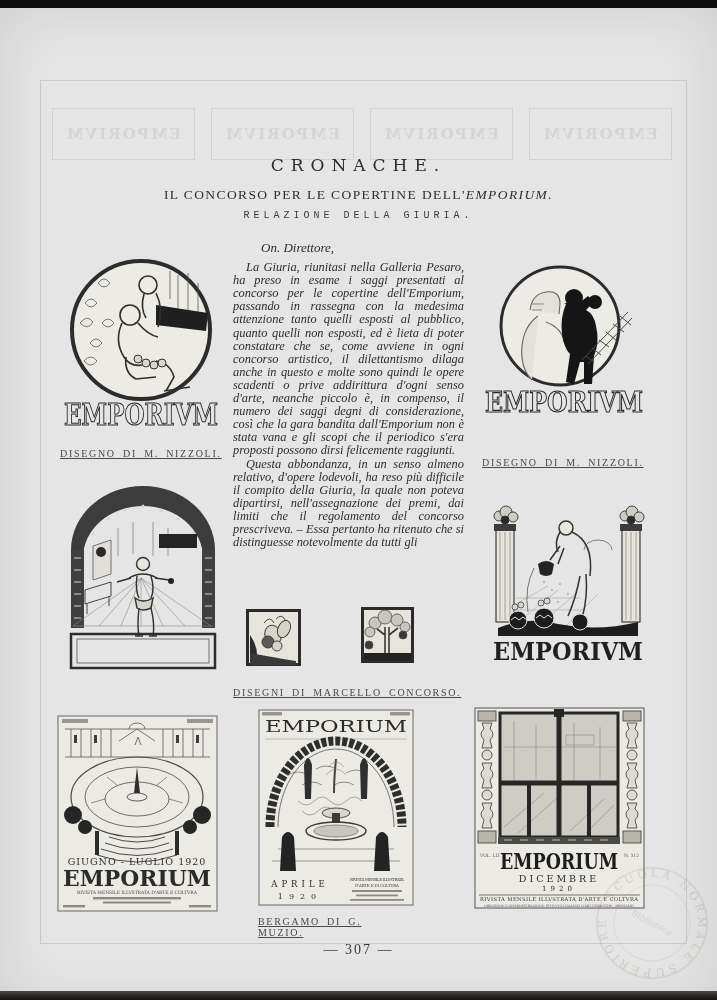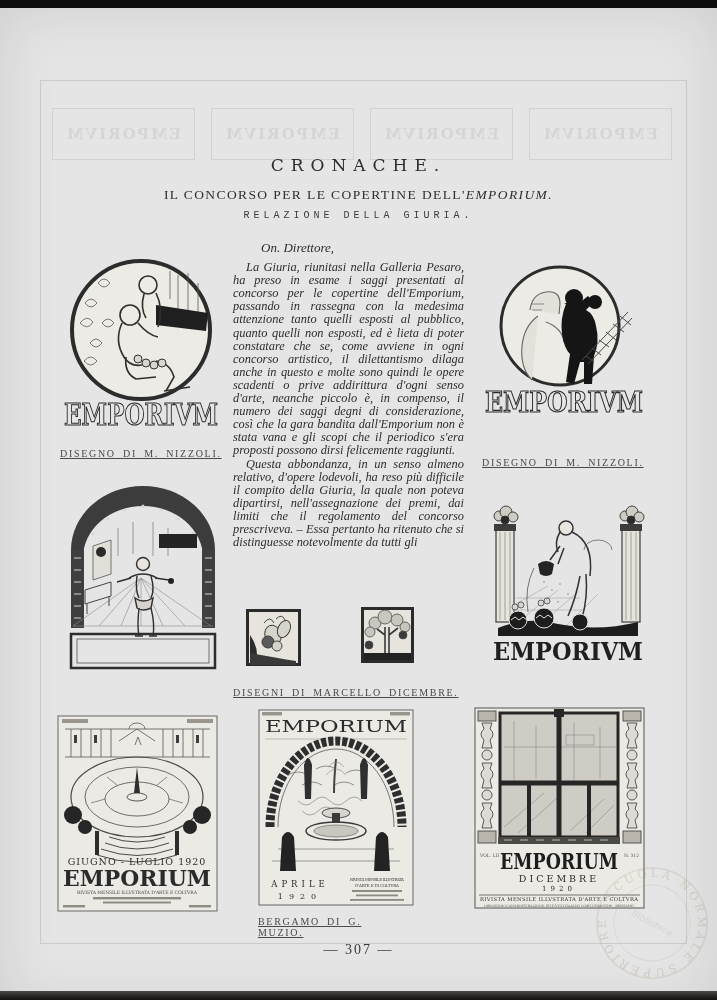--- a/index.html
+++ b/index.html
@@ -238,21 +238,21 @@
     <g stroke="#4a4a4a" stroke-width="0.8" fill="#c9c6bf">
       <circle cx="14" cy="16" r="6"></circle>
         <circle cx="24" cy="10" r="7"></circle>
         <circle cx="36" cy="13" r="6"></circle>
       <circle cx="44" cy="20" r="5"></circle>
         <circle cx="9" cy="25" r="5"></circle>
         <circle cx="42" cy="28" r="4" fill="#3a3a3a"></circle>
       <circle cx="8" cy="38" r="4" fill="#3a3a3a"></circle>
     </g>
   </svg>
-  <div class="abs cap" style="left:233px;top:679px;width:231px;">DISEGNI DI MARCELLO DICEMBRE.</div>
+  <div class="abs cap" style="left:233px;top:679px;width:231px;">DISEGNI DI MARCELLO CONCORSO.</div>
 
   <svg class="abs" style="left:57px;top:707px;" width="161" height="197" viewBox="0 0 161 197">
     <rect x="1" y="1" width="159" height="195" fill="#eceae4" stroke="#666" stroke-width="1"></rect>
     <rect x="5" y="4" width="26" height="4" fill="#9a968e"></rect>
       <rect x="130" y="4" width="26" height="4" fill="#9a968e"></rect>
     <g stroke="#555" stroke-width="0.8" fill="none">
       <path d="M8,14 h145 M8,42 h145"></path>
       <path d="M14,14 v28 M24,14 v28 M34,14 v28 M44,14 v28 M54,14 v28 M106,14 v28 M116,14 v28 M126,14 v28 M136,14 v28 M146,14 v28"></path>
       <path d="M62,26 l18,-12 18,12"></path>
         <path d="M72,14 a8,6 0 0 1 16,0"></path>

